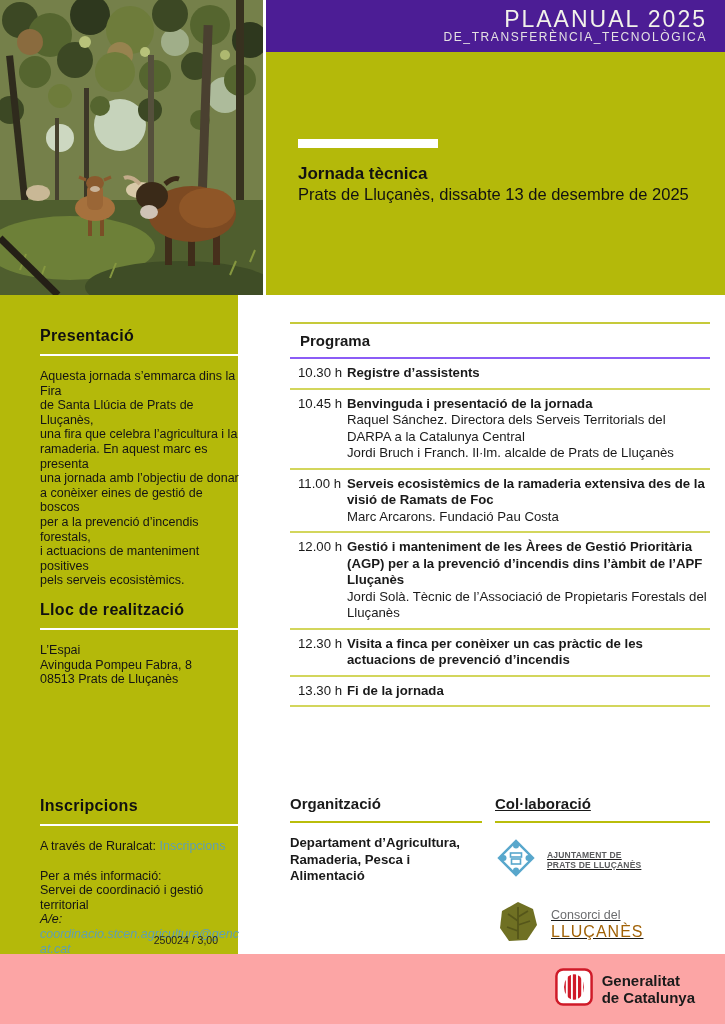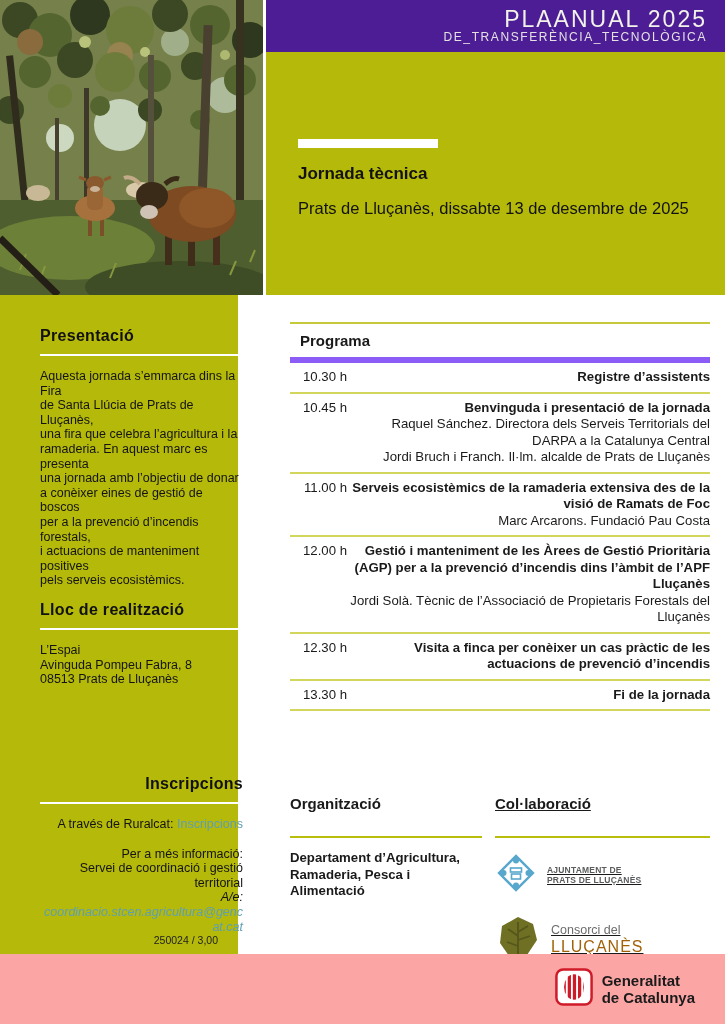--- a/index.html
+++ b/index.html
@@ -16,49 +16,49 @@
   .patt { text-align:right; padding:7px 18px 0 0; color:#f2f2ea; }
   .patt-title { font-size:23px; font-weight:400; letter-spacing:2px; line-height:25px; }
   .patt-sub { font-size:12px; letter-spacing:1.6px; line-height:11px; opacity:.92; }
 
   
   .hero { position:absolute; left:266px; top:52px; width:459px; height:243px;
           background:#b4b90a; padding:72px 20px 0 32px; }
   .hero-title { font-size:29px; font-weight:bold; line-height:34px; color:#121212; white-space:pre-line; }
   .hero-bar { width:140px; height:9px; background:#ffffff; margin-top:15px; }
   .hero-sub { font-size:17px; font-weight:bold; margin-top:16px; color:#121212; }
-  .hero-date { font-size:16.5px; margin-top:15px; color:#121212; }
+  .hero-date { font-size:16.5px; margin-top:1px; color:#121212; }
 
   
   .sidebar { position:absolute; left:0; top:295px; width:238px; height:659px; background:#b4b90a; }
   .side-sec { position:absolute; left:40px; width:203px; }
-  .sec-pres { top:32px; } .sec-lloc { top:306px; } .sec-insc { top:480px;text-align:right; }
+  .sec-pres { top:32px; } .sec-lloc { top:306px; } .sec-insc { top:502px; }
   .side-head { font-size:16px; font-weight:bold; letter-spacing:.3px; color:#111; }
   .side-rule { height:2px; background:#ffffff; margin-top:9px; }
   .side-body { margin-top:13px; font-size:12.5px; line-height:14.6px; white-space:pre-line; color:#141414; }
   .side-line { margin-top:13px; font-size:12.5px; line-height:14.6px; color:#141414; overflow-wrap:anywhere; }
   .side-line + .side-line { margin-top:15px; }
   a.olive-link { color:#5f9fb2; text-decoration:none; }
   .ref-code { position:absolute; right:20px; bottom:8px; font-size:10.5px; color:#222; }
 
   
   .content { position:absolute; left:290px; top:295px; width:435px; height:659px; }
   .programa { margin-top:27px; margin-right:15px; }
-  .prog-head { border-top:2px solid #c6ca3a; border-bottom:6px solid #8b5cf6;
+  .prog-head { border-top:2px solid #c6ca3a; border-bottom:2px solid #8b5cf6;
                padding:8px 0 8px 10px; font-size:15px; font-weight:bold; }
-  .prog-row { display:flex; border-bottom:2px solid #d3d65c; padding:6px 0 6px 8px;text-align:right; }
+  .prog-row { display:flex; border-bottom:2px solid #d3d65c; padding:6px 0 6px 8px; }
   .prog-time { flex:0 0 49px; font-size:13.2px; line-height:16.5px; }
   .prog-body { flex:1; font-size:13.2px; line-height:16.5px; }
   .prog-title { font-weight:bold; }
   .prog-speaker { font-weight:normal; }
 
   .orgs { position:absolute; left:0; top:500px; right:15px; display:flex; }
   .org-col { width:192px; margin-right:13px; }
   .collab-col { flex:1;text-decoration:underline; }
-  .org-head { font-size:15px; font-weight:bold; border-bottom:2px solid #b9bd0b; padding-bottom:24px; }
+  .org-head { font-size:15px; font-weight:bold; border-bottom:2px solid #b9bd0b; padding-bottom:9px; }
   .org-body { margin-top:12px; font-size:13.2px; font-weight:bold; line-height:16.5px; white-space:pre-line; }
   .logo-row { display:flex; align-items:center; margin-top:14px; }
   .logo-row + .logo-row { margin-top:16px; }
   .logo-ic { flex:0 0 auto; margin-right:10px; }
   .ajt-text { font-size:8.5px; font-weight:bold; letter-spacing:.2px; line-height:10.5px;
               color:#5a5b5d; white-space:pre-line; }
   .cons-text1 { font-size:12.5px; color:#6b6c6e; line-height:14px; }
   .cons-text2 { font-size:16px; color:#a16207; letter-spacing:1px; line-height:19px; }
 
   

